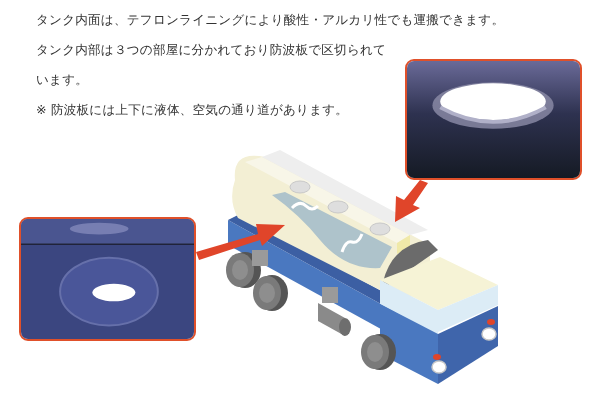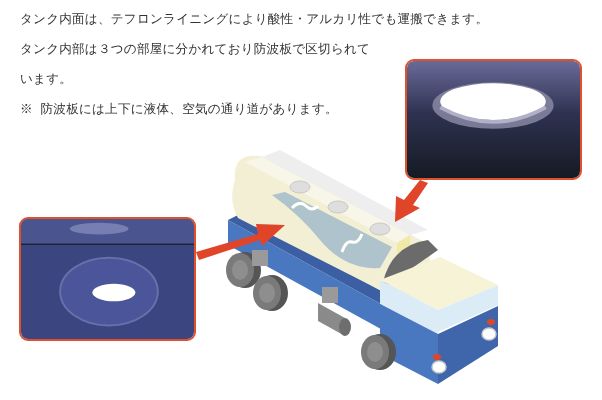--- a/index.html
+++ b/index.html
@@ -1,20 +1,20 @@
 <!DOCTYPE html>
 <html><head>
 <meta charset="utf-8">
 <style>
   html, body { margin:0; padding:0; background:#ffffff; }
   body { width:602px; height:400px; position:relative; overflow:hidden;
          font-family:"DejaVu Sans", sans-serif; }
   .text-block { position:absolute; left:20px; top:12px; color:#333333;
                 font-size:12.6px; letter-spacing:0.2px; }
-  .text-block .line { position:absolute; left:0; white-space:nowrap; line-height:16px;font-family:Liberation Mono, monospace; }
+  .text-block .line { position:absolute; left:16px; white-space:nowrap; line-height:16px; }
   .photo { position:absolute; border:2.5px solid #e0502a; border-radius:9px; overflow:hidden;
            box-sizing:border-box; }
   .photo svg { display:block; width:100%; height:100%; }
   .diagram { position:absolute; left:0; top:0; width:602px; height:400px; }
 </style>
 </head>
 <body>
 
 <div class="text-block">
   <div class="line" style="top:0px">タンク内面は、テフロンライニングにより酸性・アルカリ性でも運搬できます。</div>

